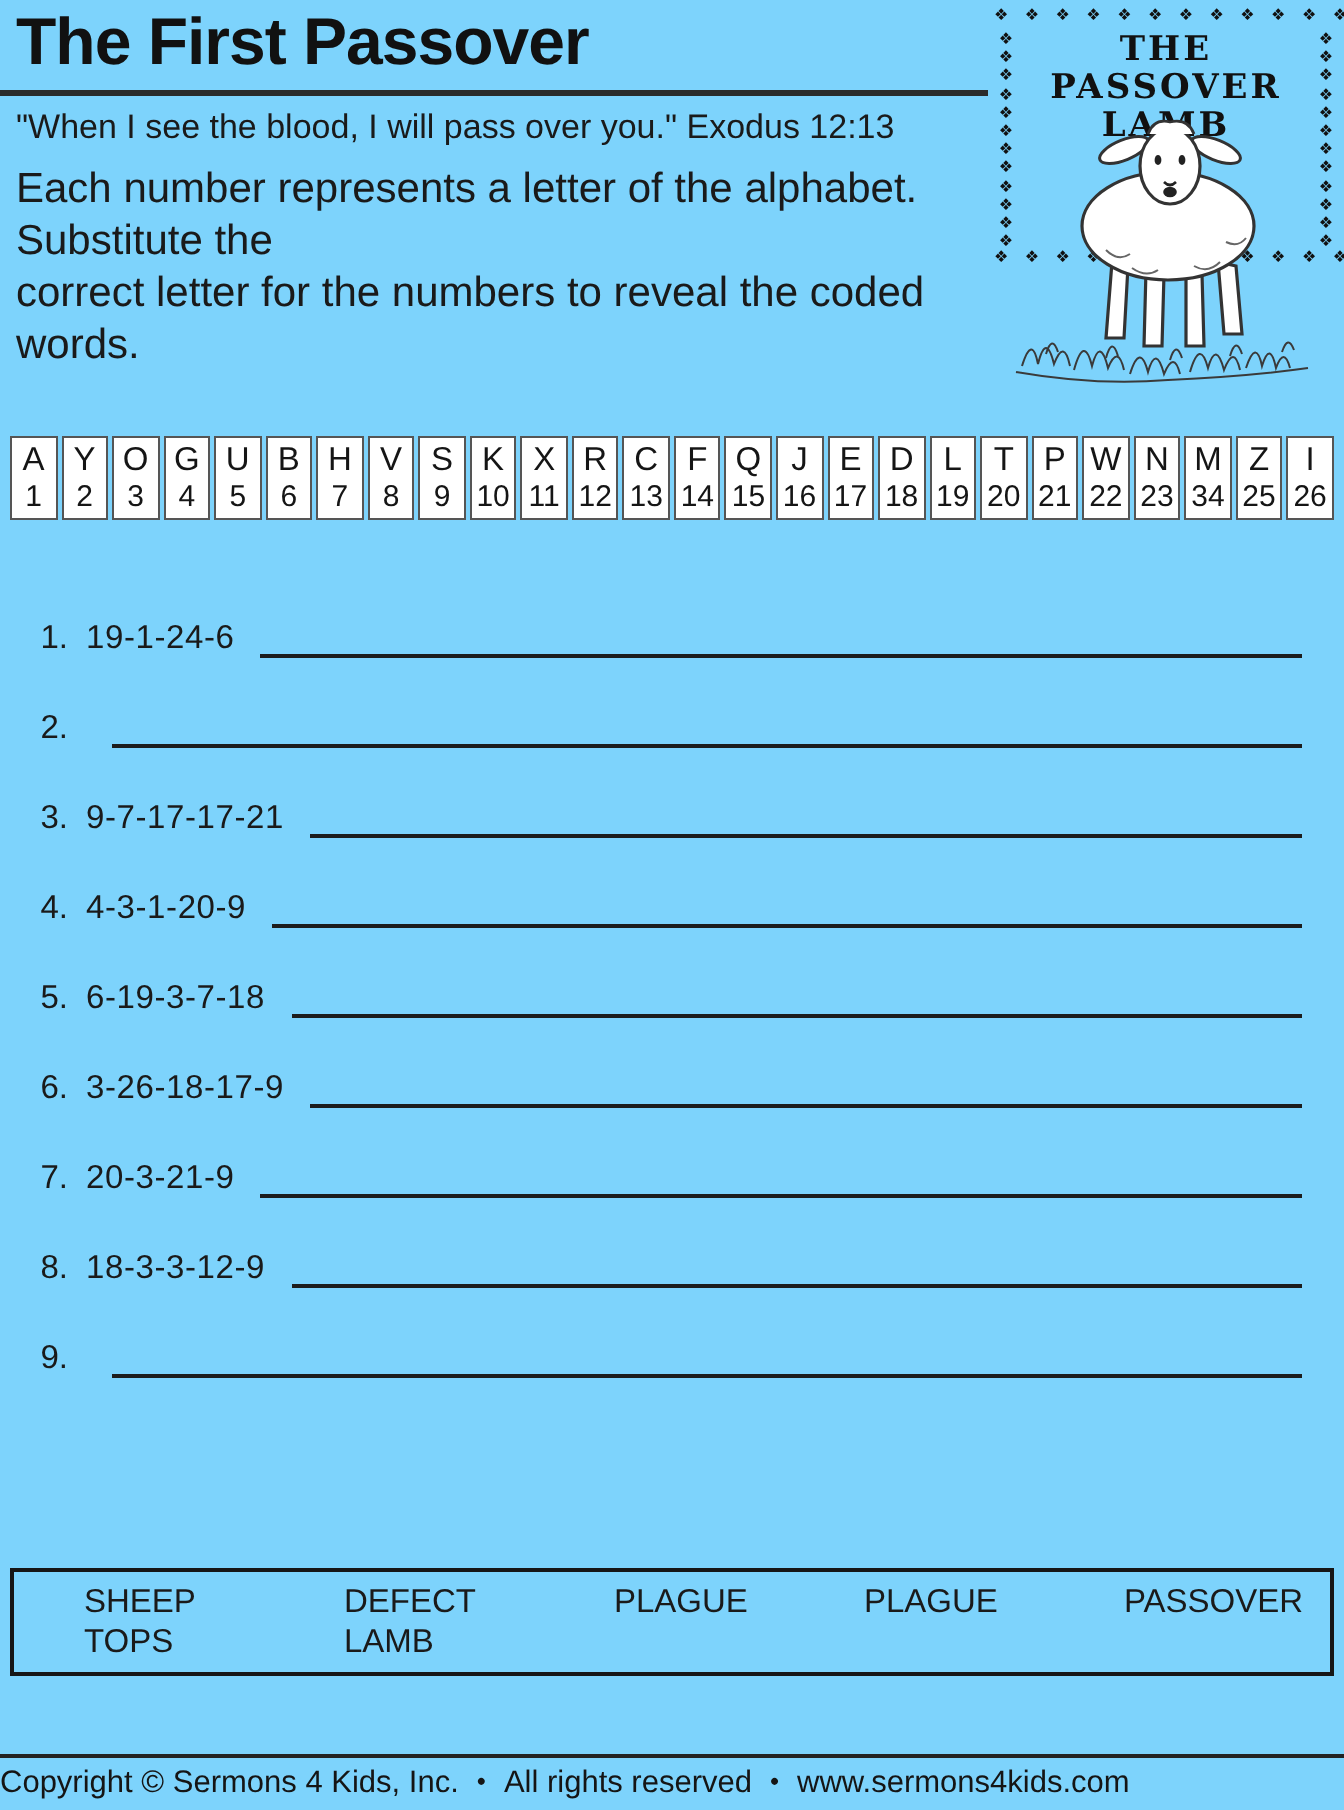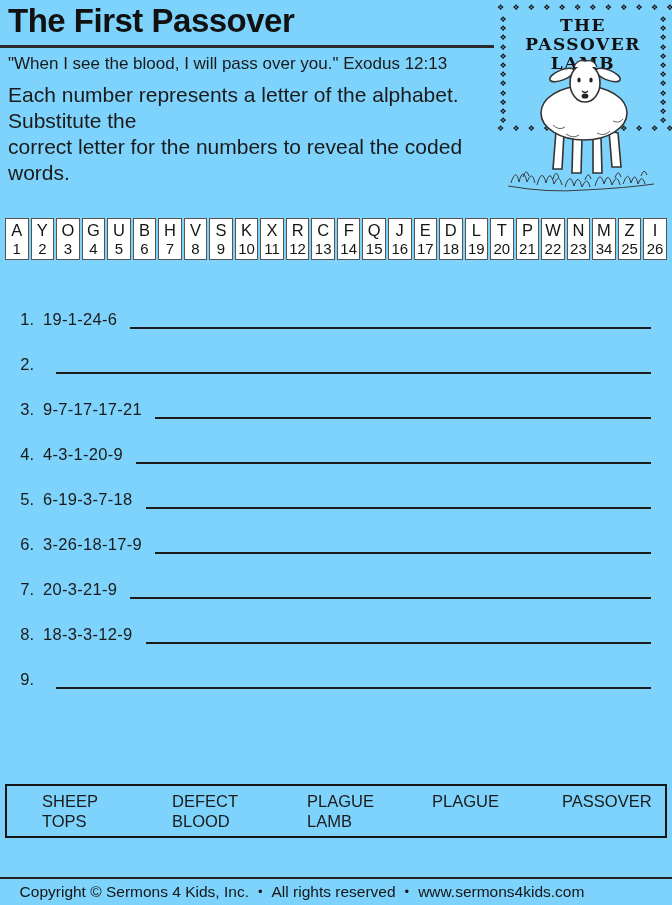--- a/index.html
+++ b/index.html
@@ -38,21 +38,21 @@
   .pline{flex:1;margin-left:13px;margin-right:21px;border-bottom:2px solid #1c1c1c;height:4px;}
 
   
   .bank{position:absolute;top:784px;left:5px;right:5px;height:54px;border:2px solid #161616;box-sizing:border-box;
         display:grid;grid-template-columns:130px 135px 125px 130px auto;align-content:center;row-gap:1px;
         padding-left:35px;font-size:16.5px;line-height:19px;}
   .bank span{display:block;}
 
   
   .footer-rule{position:absolute;top:877px;left:0;width:672px;height:2px;background:#222;}
-  .footer{position:absolute;top:883px;left:0;width:604px;margin:0;text-align:center;font-size:15.5px;color:#151515;}
+  .footer{position:absolute;top:883px;left:0;width:604px;margin:0;text-align:left;font-size:15.5px;color:#151515;}
   .footer .sep{display:inline-block;margin:0 9px;font-size:13px;vertical-align:1px;}
 </style>
 </head>
 <body>
 
 <div class="page">
 
   <h1 class="title">The First Passover</h1>
   <div class="title-rule"></div>
   <p class="quote">"When I see the blood, I will pass over you." Exodus 12:13</p>
@@ -280,21 +280,20 @@
       </div>
     </div>
 
   <div class="bank" id="word-bank">
       <span>SHEEP</span>
       <span>DEFECT</span>
       <span>PLAGUE</span>
       <span>PLAGUE</span>
       <span>PASSOVER</span>
       <span>TOPS</span>
-      <span>BLOOD</span>
       <span>LAMB</span>
     </div>
 
   <div class="footer-rule"></div>
   <p class="footer">
     <span>Copyright © Sermons 4 Kids, Inc.</span><span class="sep">•</span><span>All rights reserved</span><span class="sep">•</span><span>www.sermons4kids.com</span>
   </p>
 
 </div>
 

